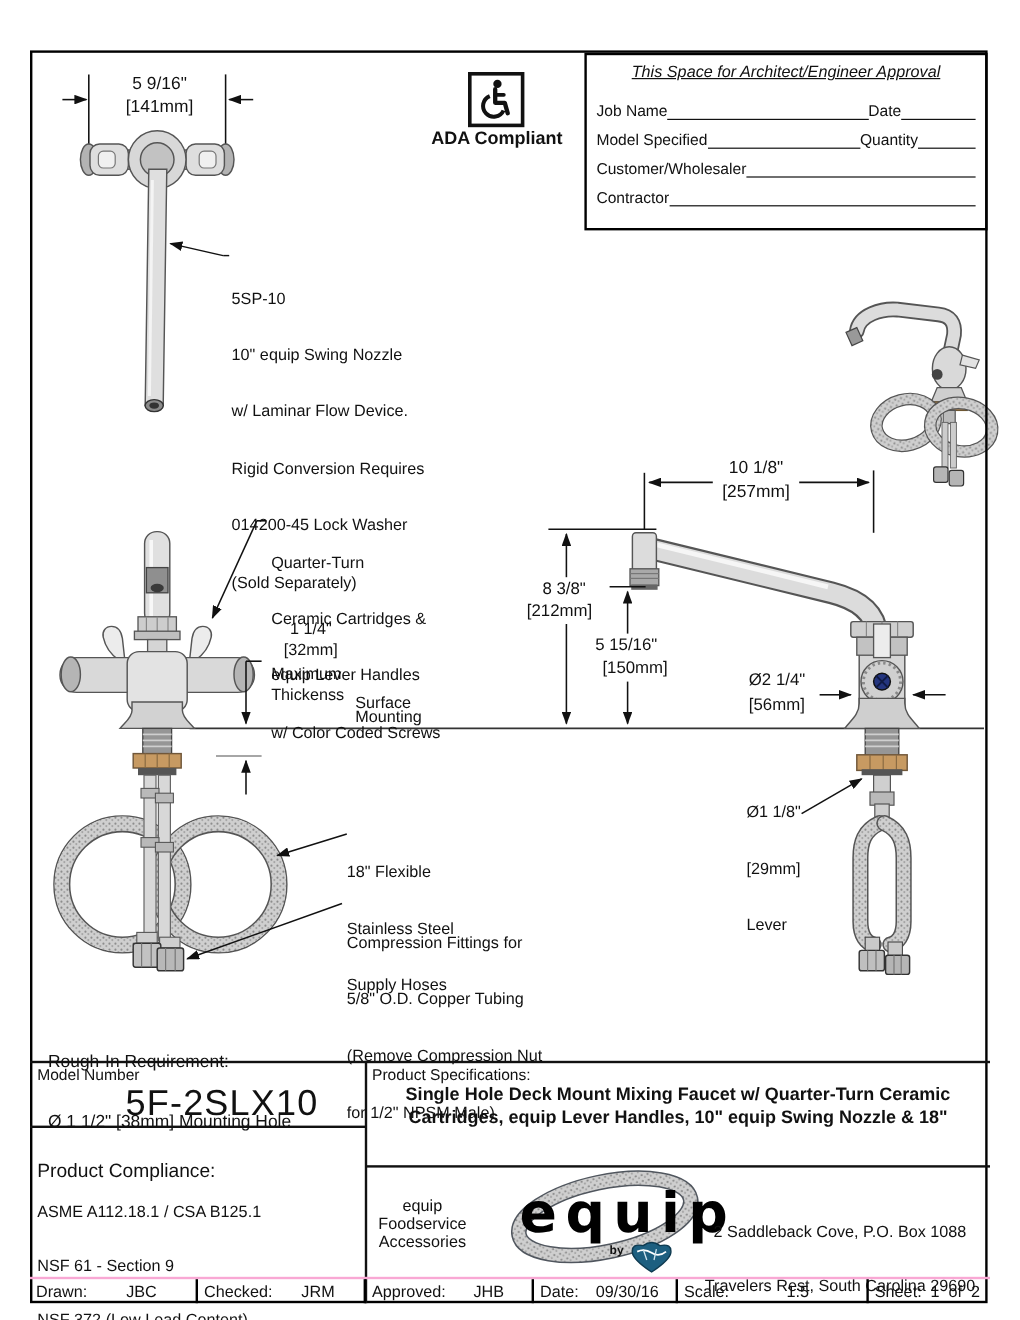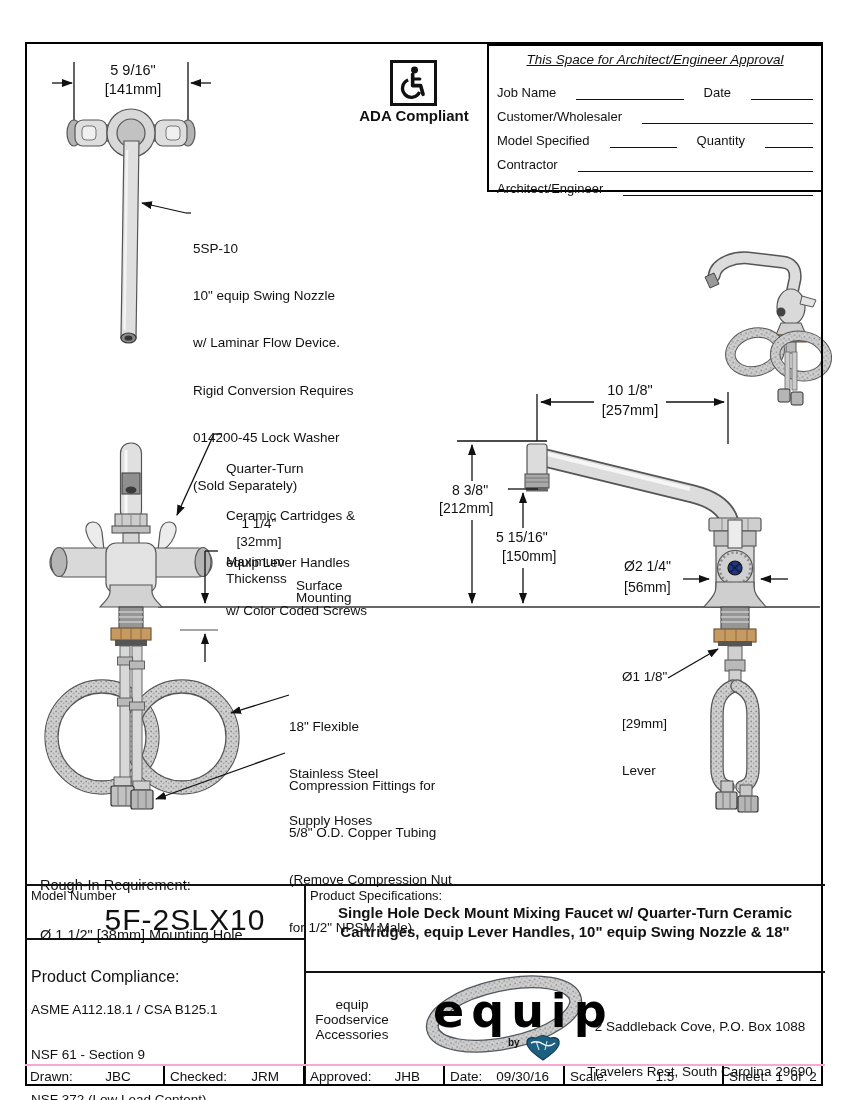--- a/index.html
+++ b/index.html
@@ -8,21 +8,21 @@
   .abs{position:absolute;}
   .t{position:absolute;font-size:13.5px;line-height:15.8px;color:#111;white-space:pre;}
   .ctr{transform:translateX(-50%);text-align:center;}
   .ln{position:absolute;background:#111;}
   .pageborder{position:absolute;left:25px;top:42px;width:798px;height:1044px;
               border:2px solid #000;box-sizing:border-box;}
   
   .apv{position:absolute;left:487px;top:44px;width:336px;height:148px;border:2px solid #000;
        box-sizing:border-box;padding:6px 8px 4px 8px;}
   .apv-title{font-size:13.5px;font-style:italic;text-decoration:underline;text-align:center;margin-bottom:9px;}
-  .apv-row{display:flex;align-items:flex-end;height:24px;font-size:13px;gap:20px;}
+  .apv-row{display:flex;align-items:flex-end;height:24px;font-size:13px;}
   .fill{flex:1;border-bottom:1.5px solid #111;height:14px;}
   .fill-fix{border-bottom:1.5px solid #111;height:14px;}
   
   .ada-box{position:absolute;left:390px;top:60px;width:47px;height:46px;border:3px solid #111;
            box-sizing:border-box;display:flex;align-items:center;justify-content:center;}
   .ada-label{position:absolute;left:414px;top:107px;font-size:15px;font-weight:bold;white-space:pre;}
   
   .cell-label{position:absolute;font-size:13px;}
   .model-num{position:absolute;left:25px;top:903px;width:280px;text-align:center;
              font-size:30px;letter-spacing:1px;padding-left:20px;}
@@ -263,35 +263,31 @@
 
   <div class="apv">
     <div class="apv-title">This Space for Architect/Engineer Approval</div>
     <div class="apv-row">
       <span>Job Name</span>
       <span class="fill"></span>
       <span>Date</span>
       <span class="fill-fix" style="width:62px"></span>
     </div>
     <div class="apv-row">
-      <span>Customer/Wholesaler</span>
-      <span class="fill"></span>
-    </div>
-    <div class="apv-row">
       <span>Model Specified</span>
       <span class="fill"></span>
       <span> Quantity</span>
       <span class="fill-fix" style="width:48px"></span>
     </div>
     <div class="apv-row">
+      <span>Customer/Wholesaler</span>
+      <span class="fill"></span>
+    </div>
+    <div class="apv-row">
       <span>Contractor</span>
-      <span class="fill"></span>
-    </div>
-    <div class="apv-row">
-      <span>Architect/Engineer</span>
       <span class="fill"></span>
     </div>
   </div>
 
   <div class="ada-box">
     <svg width="32" height="36" viewBox="0 0 24 26">
       <circle cx="12.4" cy="3.2" r="2.6" fill="#111"></circle>
       <path d="M11 6.5 L11 15 L17 15 L18.8 21.5" stroke="#111" stroke-width="2.7" fill="none" stroke-linejoin="round" stroke-linecap="round"></path>
       <path d="M11 10 L16.4 10" stroke="#111" stroke-width="2.3" stroke-linecap="round"></path>
       <path d="M7.6 10.8 A6.7 6.7 0 1 0 16.2 19.8" stroke="#111" stroke-width="2.5" fill="none"></path>

